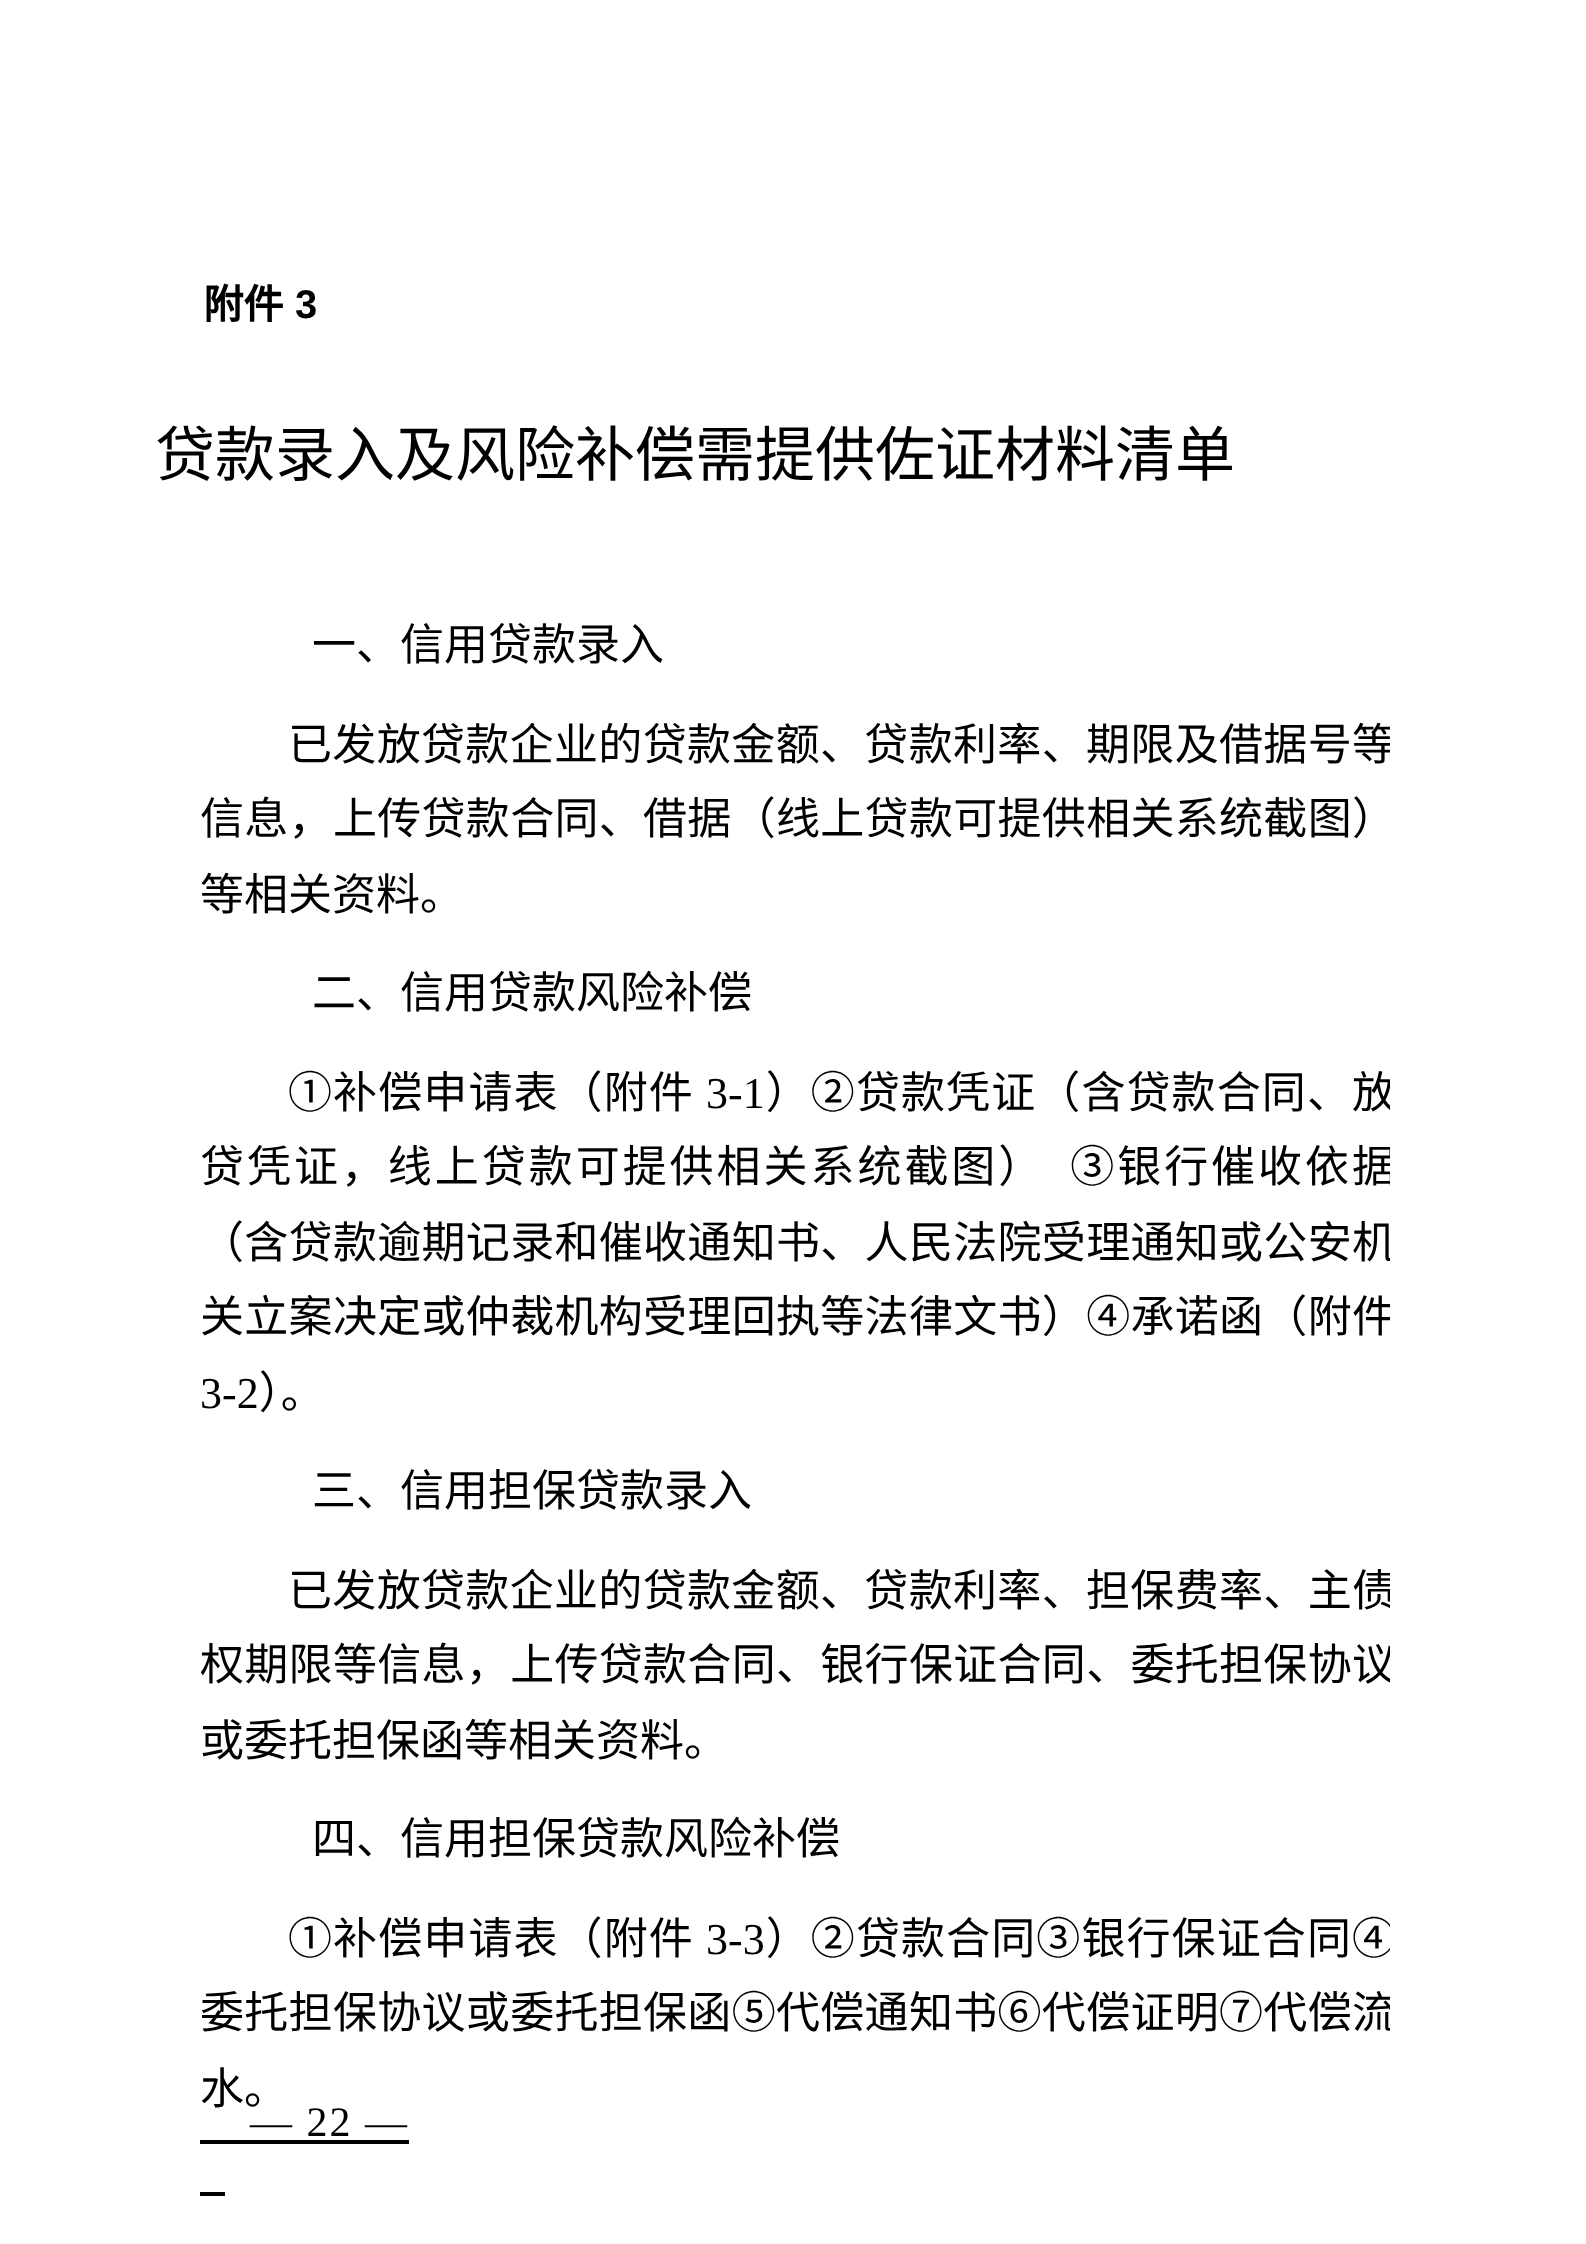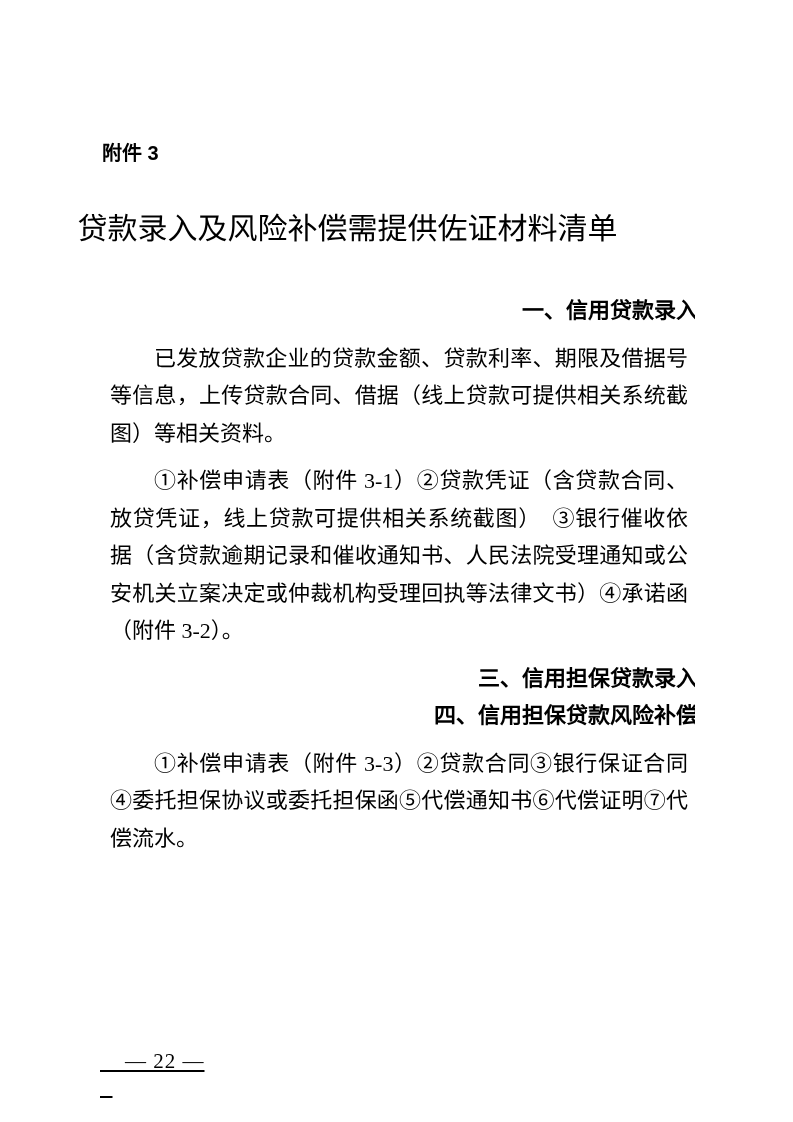--- a/index.html
+++ b/index.html
@@ -41,30 +41,30 @@
   }
   .doc-body {
     position: absolute;
     left: 100px;
     top: 292px;
     width: 598px;
     font-size: 22px;
     line-height: 37.5px;
   }
   .doc-body .section-heading {
-    margin: 0;
+    margin: 12px;
     font-family: "Liberation Sans", "DejaVu Sans", sans-serif;
-    font-weight: bold;
+    font-weight: normal;
     font-size: 22px;
     line-height: 37.5px;
     text-indent: 44px;
-    text-align: right;
+    text-align: left;
   }
   .doc-body .section-paragraph {
-    margin: 10px;
+    margin: 0;
     font-family: "Liberation Serif", "DejaVu Serif", serif;
     font-size: 22px;
     line-height: 37.5px;
     text-indent: 44px;
     text-align: justify;
   }
   .page-footer {
     position: absolute;
     left: 100px;
     top: 1022px;
@@ -83,23 +83,25 @@
 
   <div class="attachment-label">附件 3</div>
 
   <h1 class="doc-title">贷款录入及风险补偿需提供佐证材料清单</h1>
 
   <div class="doc-body">
 
     <h2 class="section-heading">一、信用贷款录入</h2>
     <p class="section-paragraph">已发放贷款企业的贷款金额、贷款利率、期限及借据号等信息，上传贷款合同、借据（线上贷款可提供相关系统截图）等相关资料。</p>
 
+    <h2 class="section-heading">二、信用贷款风险补偿</h2>
     <p class="section-paragraph">①补偿申请表（附件 3-1）②贷款凭证（含贷款合同、放贷凭证，线上贷款可提供相关系统截图）　③银行催收依据（含贷款逾期记录和催收通知书、人民法院受理通知或公安机关立案决定或仲裁机构受理回执等法律文书）④承诺函（附件 3-2）。</p>
 
     <h2 class="section-heading">三、信用担保贷款录入</h2>
+    <p class="section-paragraph">已发放贷款企业的贷款金额、贷款利率、担保费率、主债权期限等信息，上传贷款合同、银行保证合同、委托担保协议或委托担保函等相关资料。</p>
 
     <h2 class="section-heading">四、信用担保贷款风险补偿</h2>
     <p class="section-paragraph">①补偿申请表（附件 3-3）②贷款合同③银行保证合同④委托担保协议或委托担保函⑤代偿通知书⑥代偿证明⑦代偿流水。</p>
 
   </div>
 
   <div class="page-footer">
     <span>— 22 —</span>
   </div>
 

